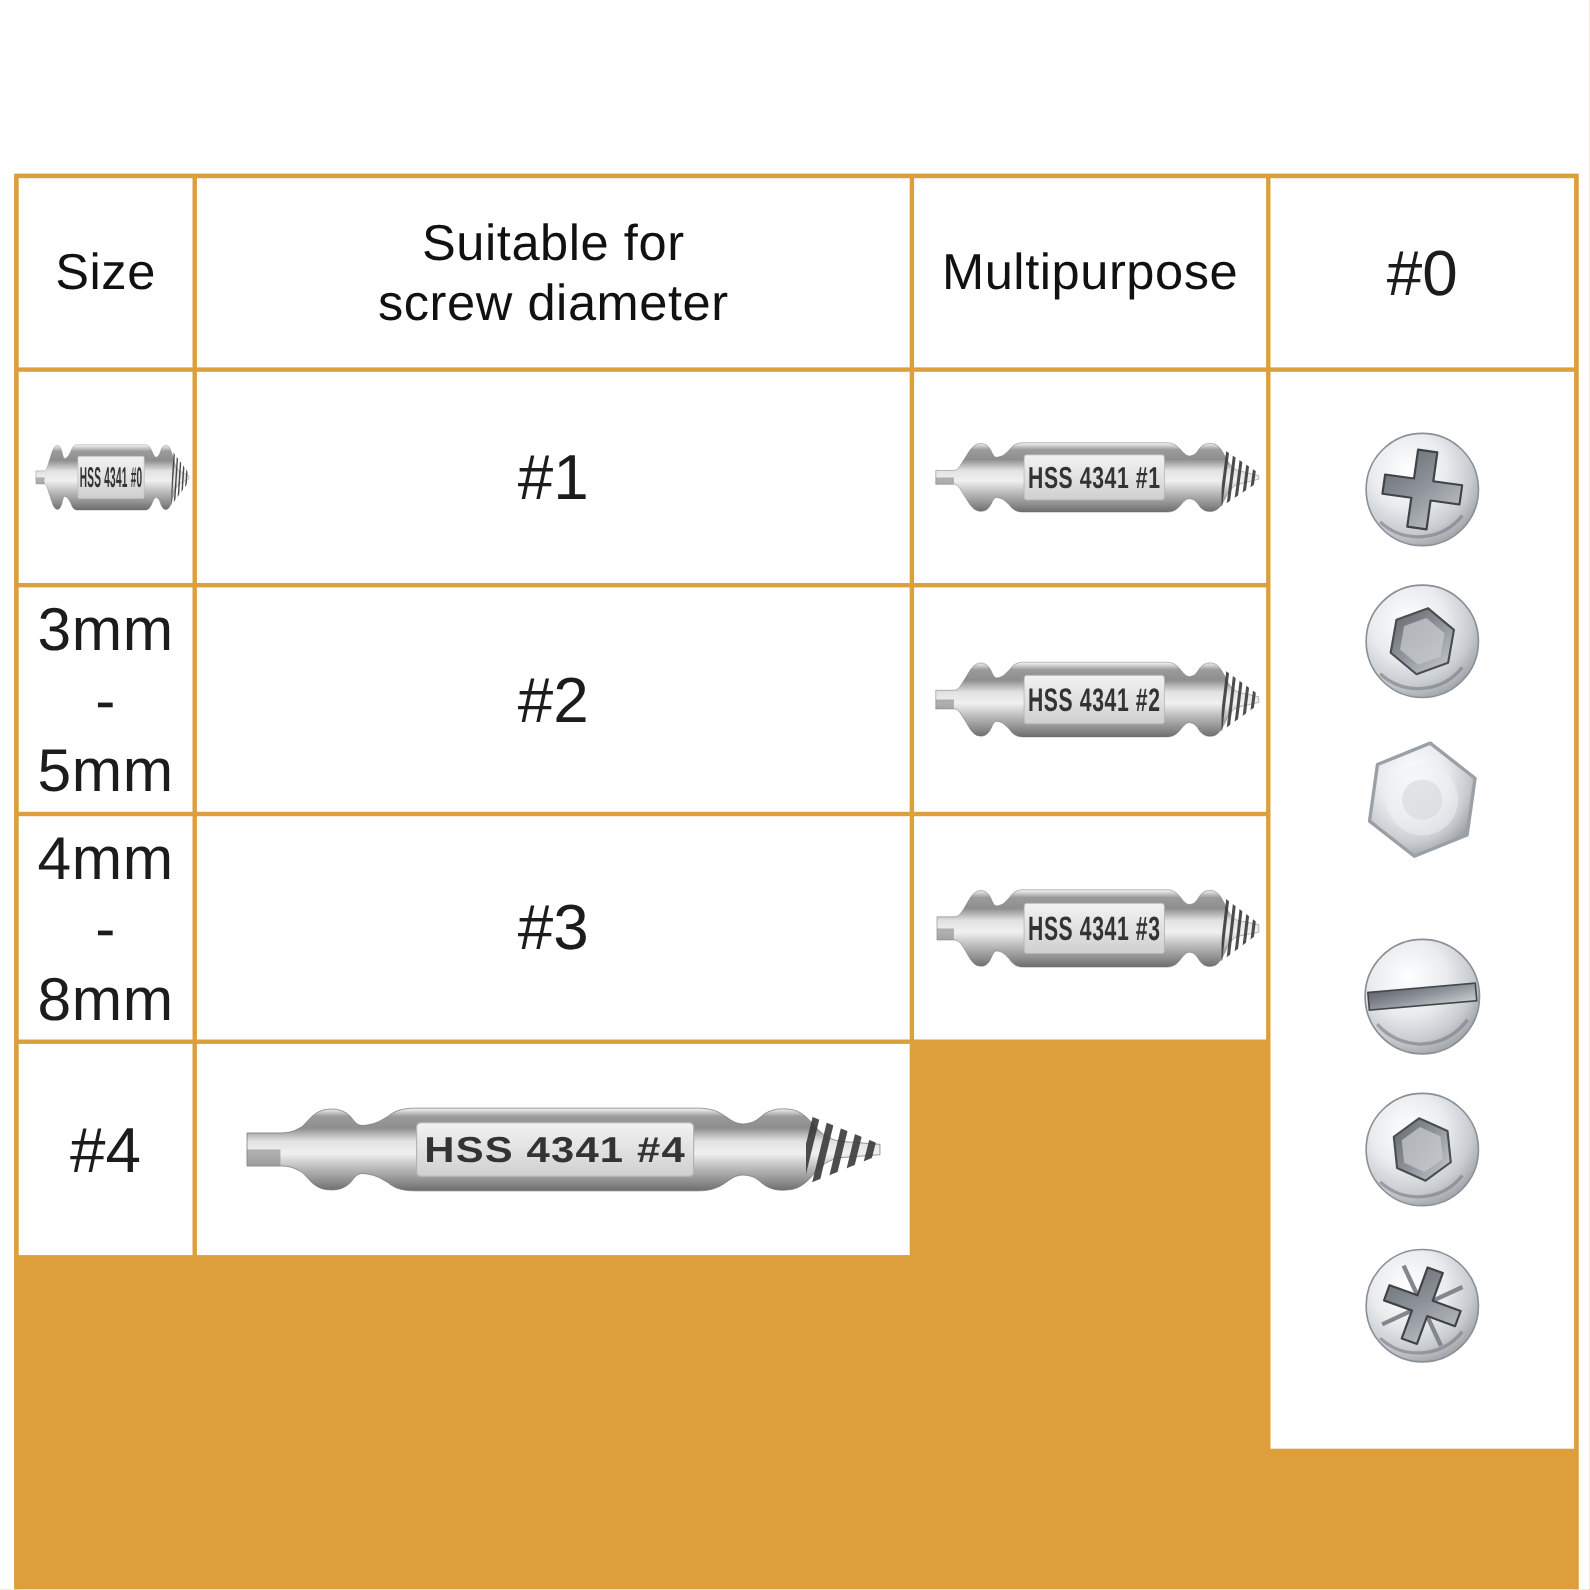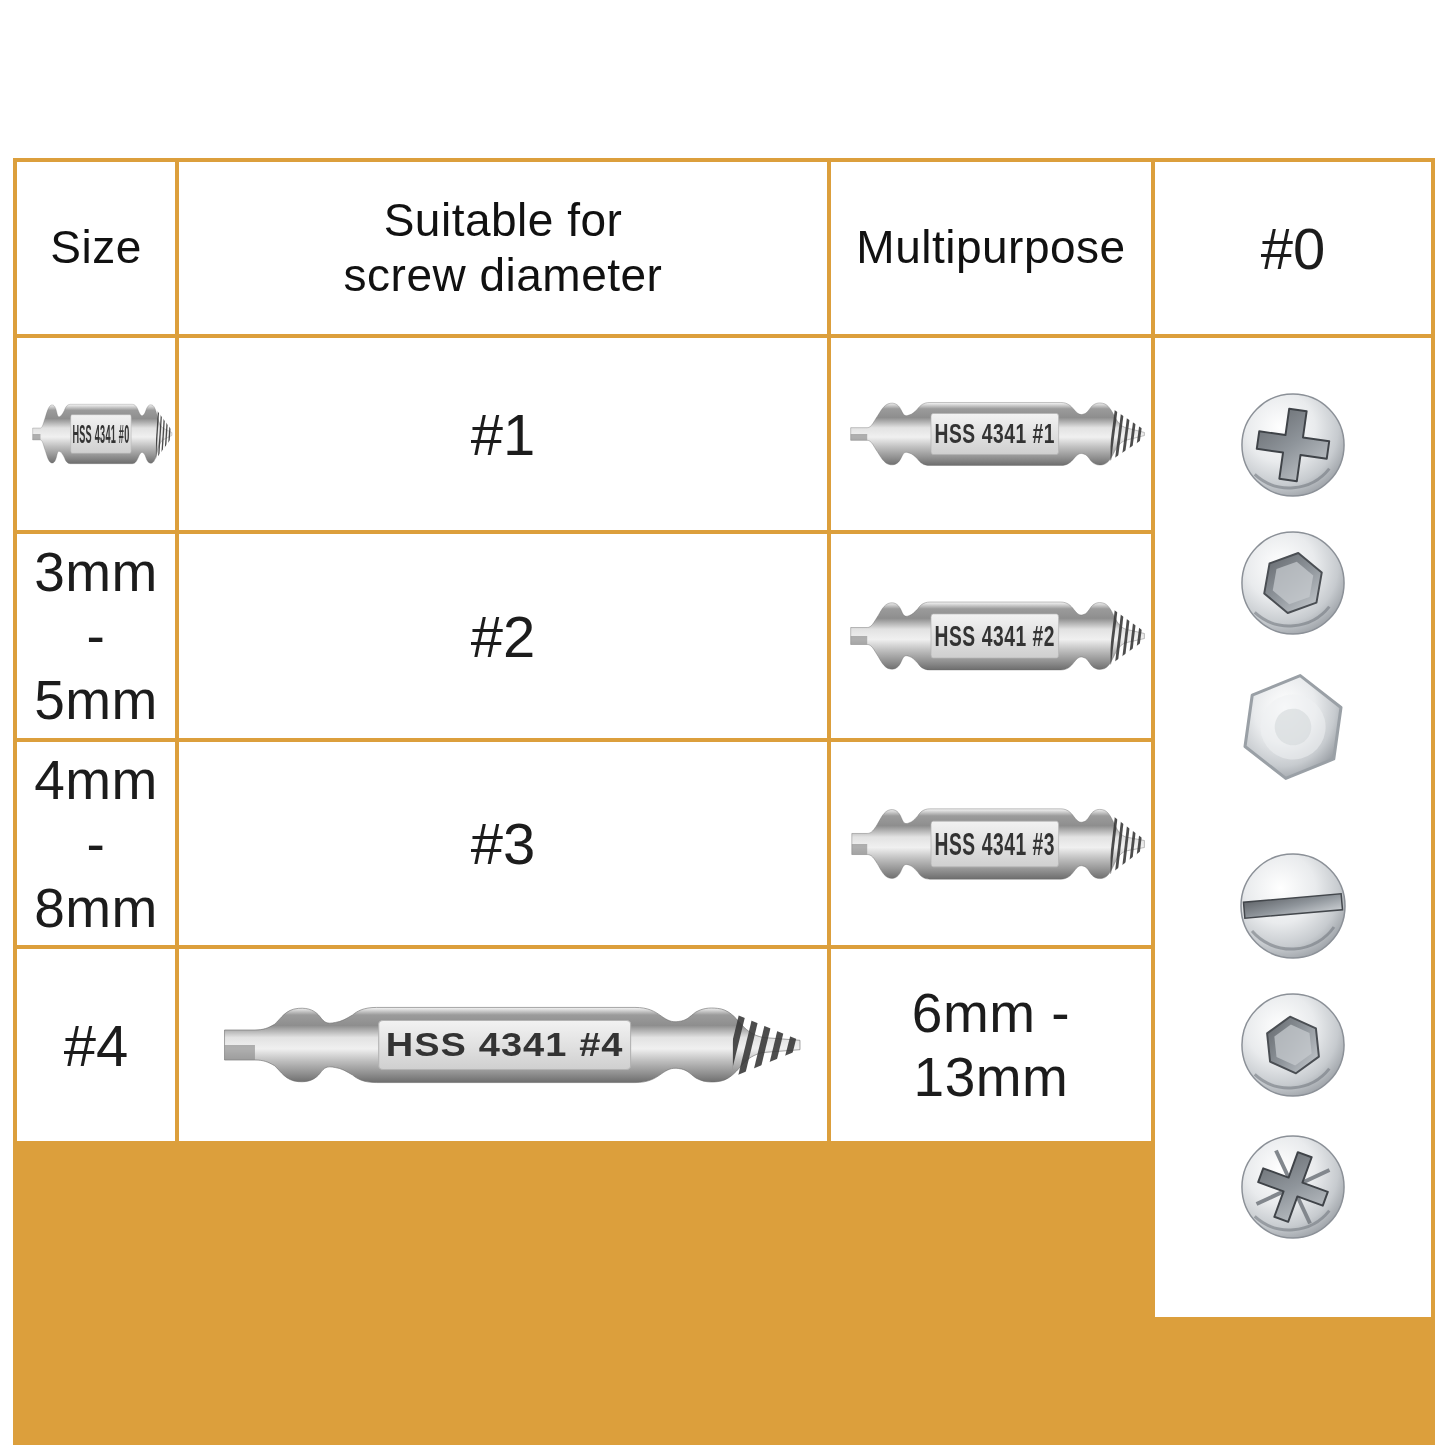--- a/index.html
+++ b/index.html
@@ -226,18 +226,15 @@
           <line x1="496" y1="28" x2="480" y2="104" stroke="#3a3a3a" stroke-width="6" opacity="0.9"></line>
           <line x1="509" y1="28" x2="493" y2="104" stroke="#3a3a3a" stroke-width="6" opacity="0.9"></line>
           <line x1="522" y1="28" x2="506" y2="104" stroke="#3a3a3a" stroke-width="6" opacity="0.9"></line>
           <line x1="535" y1="28" x2="519" y2="104" stroke="#3a3a3a" stroke-width="6" opacity="0.9"></line>
           <line x1="548" y1="30" x2="532" y2="102" stroke="#3a3a3a" stroke-width="6" opacity="0.9"></line>
         </g>
         <rect x="160" y="40" width="232" height="52" rx="4" fill="url(#gLabel)" stroke="#b3b3b3" stroke-width="1"></rect>
         <text x="276" y="78" text-anchor="middle" font-family="Liberation Sans, sans-serif" font-size="35" font-weight="bold" fill="#333333" letter-spacing="1">HSS 4341 #4</text>
       </svg>
     </div>
-    <div class="cell diacell">
-      <span>6mm - 13mm</span>
-    </div>
 
   </div>
 </div>
 
 </body></html>

